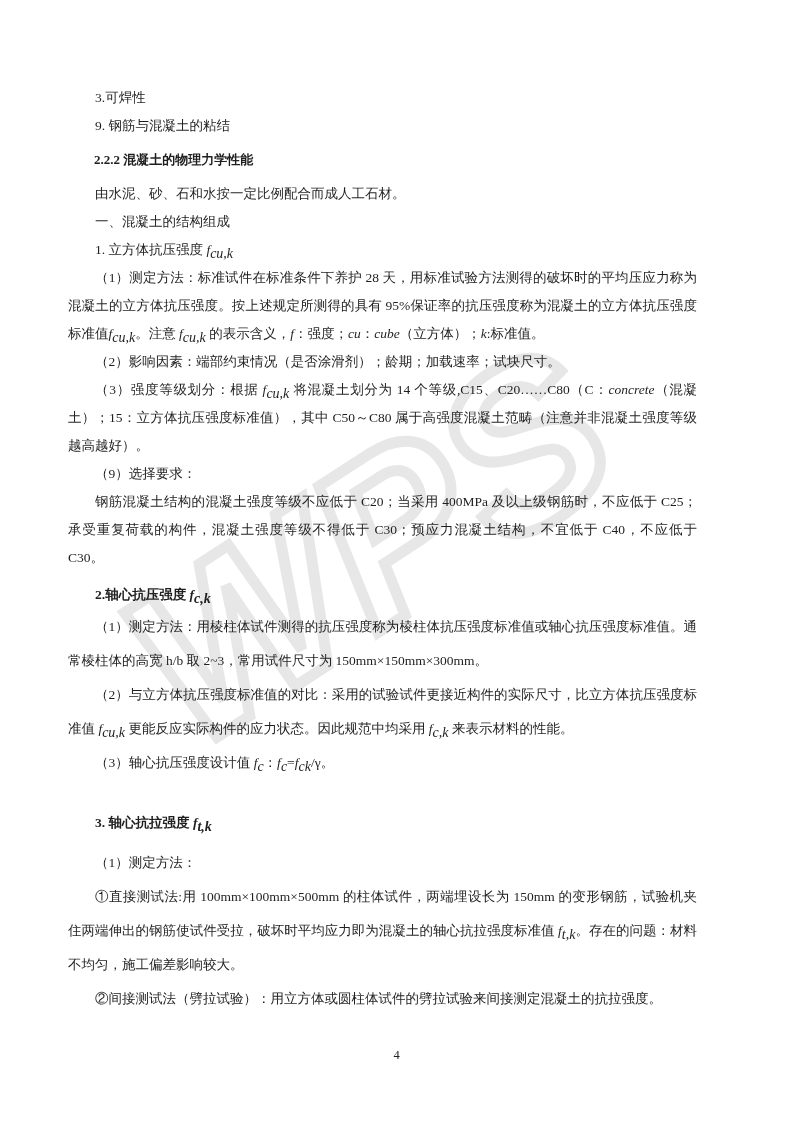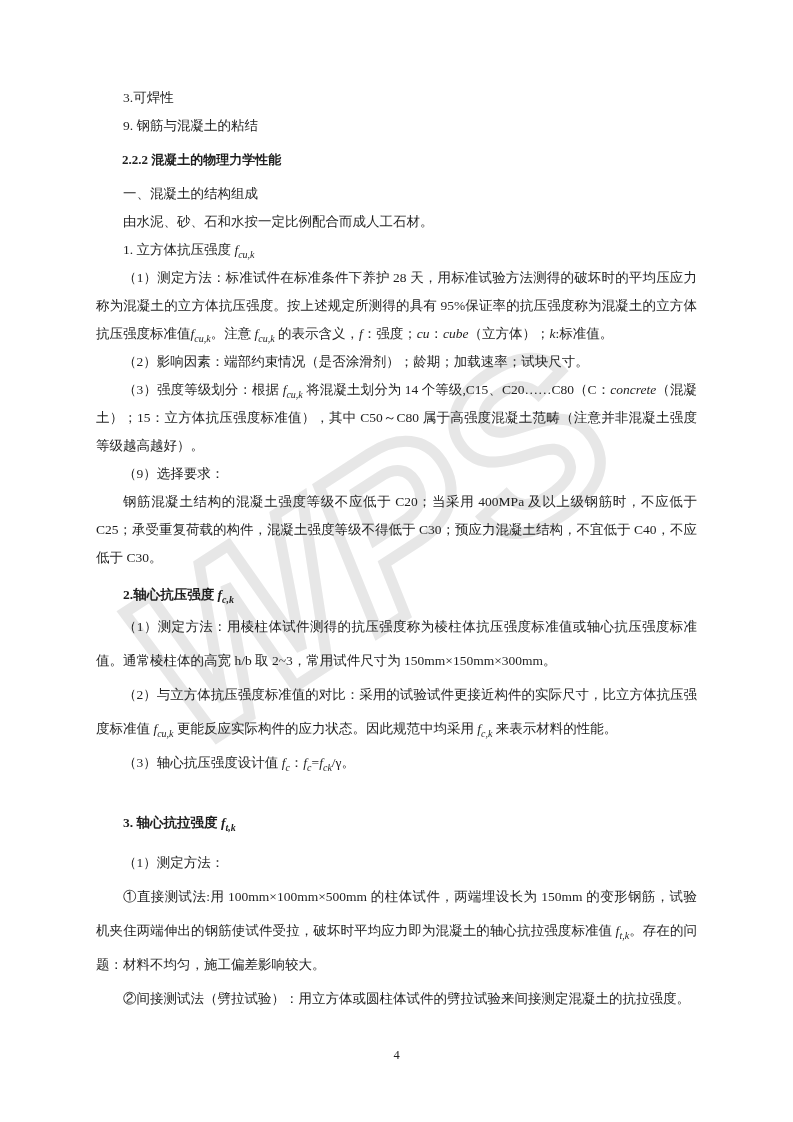--- a/index.html
+++ b/index.html
@@ -20,52 +20,52 @@
     font-weight:700;font-style:italic;
     font-size:225px;letter-spacing:2px;
     color:transparent;
     -webkit-text-stroke:11px #e7e7e7;
     z-index:0;
     pointer-events:none;
     user-select:none;
   }
   .content{
     position:relative;z-index:1;
-    padding:84px 96px 0 96px;
+    padding:84px 96px 0 68px;
     font-size:13.5px;
   }
   .para{margin:0;text-indent:27px;text-align:justify;}
   .s1{line-height:28px;}
   .s2{line-height:34px;}
   .shead{line-height:30px;font-weight:bold;}
   .heading{
     font-size:13px;font-weight:700;line-height:36px;
     margin:2px 0 2px 0;text-indent:26px;text-align:left;
   }
   .mt8{margin-top:8px;}
   .mt16{margin-top:28px;}
-  sub{font-size:10px;vertical-align:-4px;line-height:0;}
+  sub{font-size:14px;vertical-align:-4px;line-height:0;}
   .formula i, .para i{font-style:italic;}
   .pageno{
     position:absolute;left:0;right:0;top:1048px;
     text-align:center;font-size:12.5px;z-index:1;
     font-family:"Liberation Serif","DejaVu Serif",serif;color:#1f1f1f;
   }
 </style>
 </head>
 <body>
 
 <div class="page">
   <div class="watermark">WPS</div>
   <div class="content">
       <p class="para s1">3.可焊性</p>
       <p class="para s1">9. 钢筋与混凝土的粘结</p>
       <p class="heading">2.2.2 混凝土的物理力学性能</p>
+      <p class="para s1">由水泥、砂、石和水按一定比例配合而成人工石材。</p>
       <p class="para s1">一、混凝土的结构组成</p>
-      <p class="para s1">由水泥、砂、石和水按一定比例配合而成人工石材。</p>
       <p class="para s1">1. 立方体抗压强度 <span class="formula"><i>f</i><sub><i>cu,k</i></sub></span></p>
       <p class="para s1">（1）测定方法：标准试件在标准条件下养护 28 天，用标准试验方法测得的破坏时的平均压应力称为混凝土的立方体抗压强度。按上述规定所测得的具有 95%保证率的抗压强度称为混凝土的立方体抗压强度标准值<span class="formula"><i>f</i><sub><i>cu,k</i></sub></span>。注意 <span class="formula"><i>f</i><sub><i>cu,k</i></sub></span> 的表示含义，<span class="formula"><i>f</i></span>：强度；<span class="formula"><i>cu</i></span>：<span class="formula"><i>cube</i></span>（立方体）；<span class="formula"><i>k</i></span>:标准值。</p>
       <p class="para s1">（2）影响因素：端部约束情况（是否涂滑剂）；龄期；加载速率；试块尺寸。</p>
       <p class="para s1">（3）强度等级划分：根据 <span class="formula"><i>f</i><sub><i>cu,k</i></sub></span> 将混凝土划分为 14 个等级,C15、C20……C80（C：<span class="formula"><i>concrete</i></span>（混凝土）；15：立方体抗压强度标准值），其中 C50～C80 属于高强度混凝土范畴（注意并非混凝土强度等级越高越好）。</p>
       <p class="para s1">（9）选择要求：</p>
       <p class="para s1">钢筋混凝土结构的混凝土强度等级不应低于 C20；当采用 400MPa 及以上级钢筋时，不应低于 C25；承受重复荷载的构件，混凝土强度等级不得低于 C30；预应力混凝土结构，不宜低于 C40，不应低于 C30。</p>
       <p class="para shead mt8">2.轴心抗压强度 <span class="formula"><i>f</i><sub><i>c,k</i></sub></span></p>
       <p class="para s2">（1）测定方法：用棱柱体试件测得的抗压强度称为棱柱体抗压强度标准值或轴心抗压强度标准值。通常棱柱体的高宽 h/b 取 2~3，常用试件尺寸为 150mm×150mm×300mm。</p>
       <p class="para s2">（2）与立方体抗压强度标准值的对比：采用的试验试件更接近构件的实际尺寸，比立方体抗压强度标准值 <span class="formula"><i>f</i><sub><i>cu,k</i></sub></span> 更能反应实际构件的应力状态。因此规范中均采用 <span class="formula"><i>f</i><sub><i>c,k</i></sub></span> 来表示材料的性能。</p>
       <p class="para s2">（3）轴心抗压强度设计值 <span class="formula"><i>f</i><sub><i>c</i></sub></span>：<span class="formula"><i>f</i><sub><i>c</i></sub></span>=<span class="formula"><i>f</i><sub><i>ck</i></sub></span>/γ。</p>

